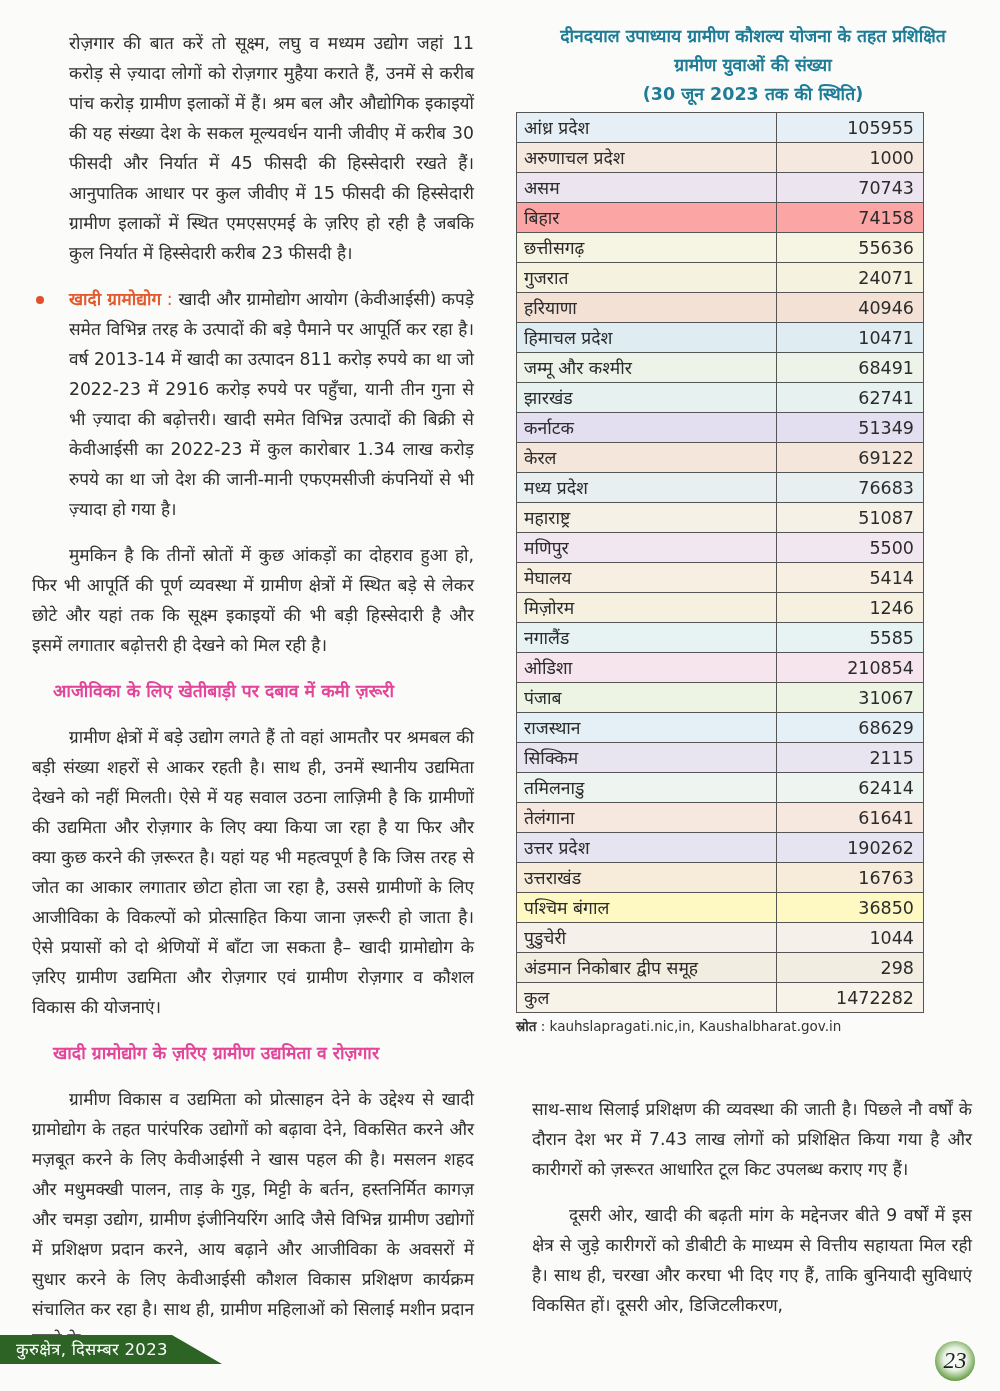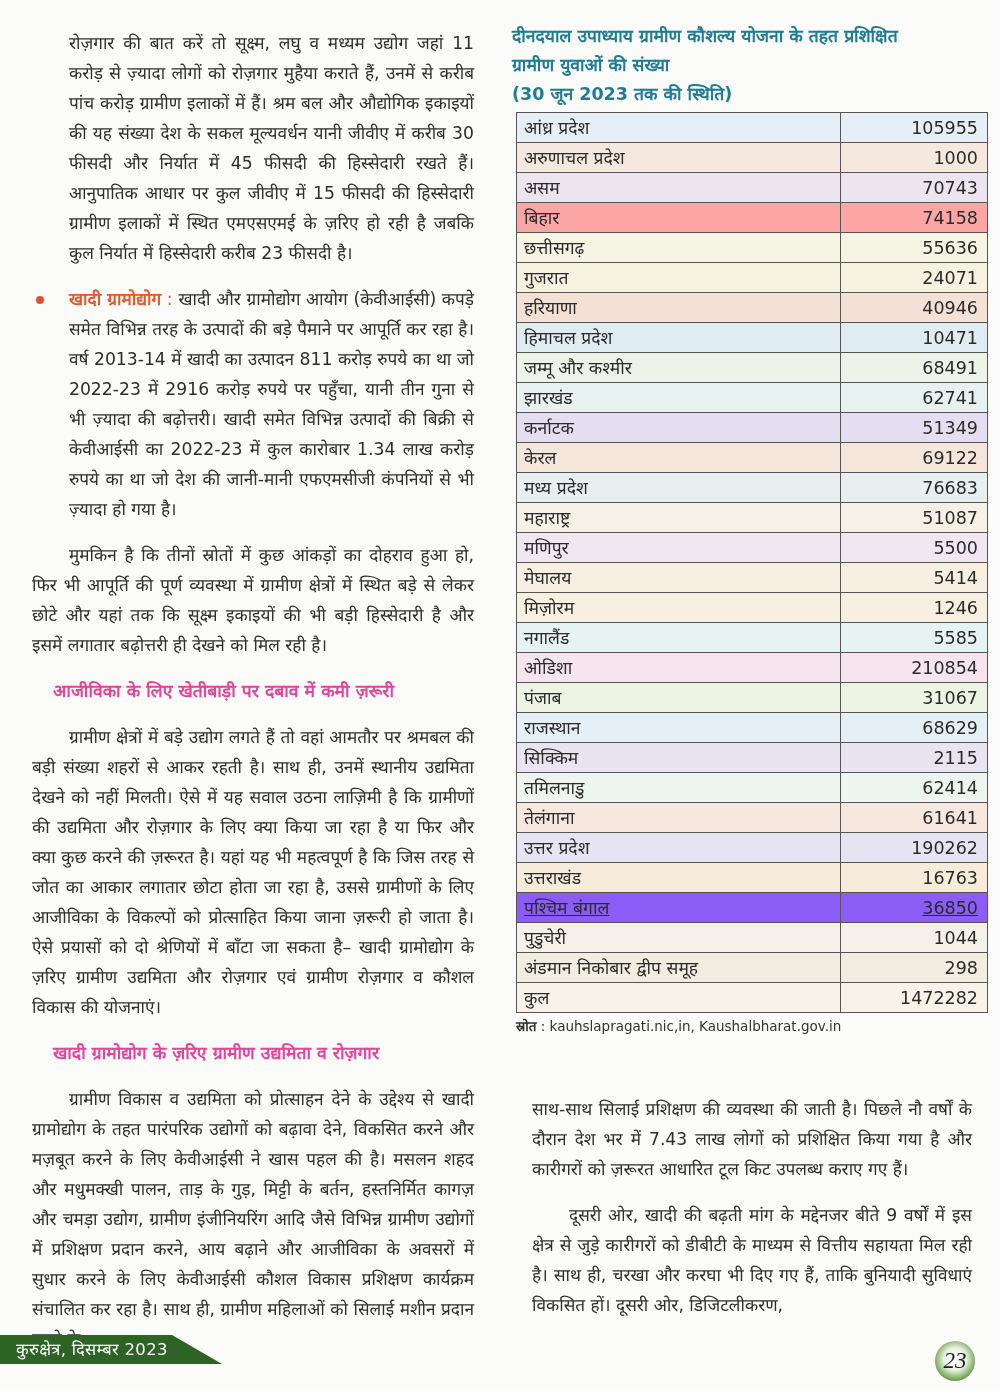--- a/index.html
+++ b/index.html
@@ -27,26 +27,26 @@
   }
   .bullet-head { color: #e25a2e; font-weight: bold; }
   .bullet-colon { color: #e25a2e; }
   .section-heading {
     color: #e2459a; text-align: left; padding-left: 37px;
     font-size: 17.5px; line-height: 30px; margin: 0;
   }
 
   #table-block { position: absolute; left: 500px; top: 22px; width: 494px; }
   .table-title {
-    color: #1e7c96; font-size: 17.5px; line-height: 29px;
+    color: #1e7c96; text-align: center; font-size: 17.5px; line-height: 29px;
     font-weight: bold; margin: 0; padding-left: 12px;
   }
   table.states {
     border-collapse: collapse; margin-left: 16px; margin-top: 3px;
-    width: 472px; font-size: 17.5px;
+    width: 408px; font-size: 17.5px;
   }
   table.states td {
     border: 1.4px solid #555;
     height: 29px; padding: 0 7px; line-height: 28px;
   }
   table.states td.num { text-align: right; width: 130px; padding-right: 9px; }
   .source-line { font-size: 13.5px; margin: 4px 0 0 16px; color: #333; }
   .source-line .src-label { font-weight: bold; }
 
   #right-col { left: 516px; top: 1078px; width: 472px; }
@@ -184,21 +184,21 @@
           <td class="num">61641</td>
         </tr>
         <tr style="background: rgb(230, 228, 240);">
           <td>उत्तर प्रदेश</td>
           <td class="num">190262</td>
         </tr>
         <tr style="background: rgb(246, 236, 217);">
           <td>उत्तराखंड</td>
           <td class="num">16763</td>
         </tr>
-        <tr style="background: #8b5cf6; text-decoration: underline;">
+        <tr style="background: #fef9c3;">
           <td>पश्चिम बंगाल</td>
           <td class="num">36850</td>
         </tr>
         <tr style="background: rgb(245, 241, 234);">
           <td>पुडुचेरी</td>
           <td class="num">1044</td>
         </tr>
         <tr style="background: rgb(241, 237, 224);">
           <td>अंडमान निकोबार द्वीप समूह</td>
           <td class="num">298</td>

